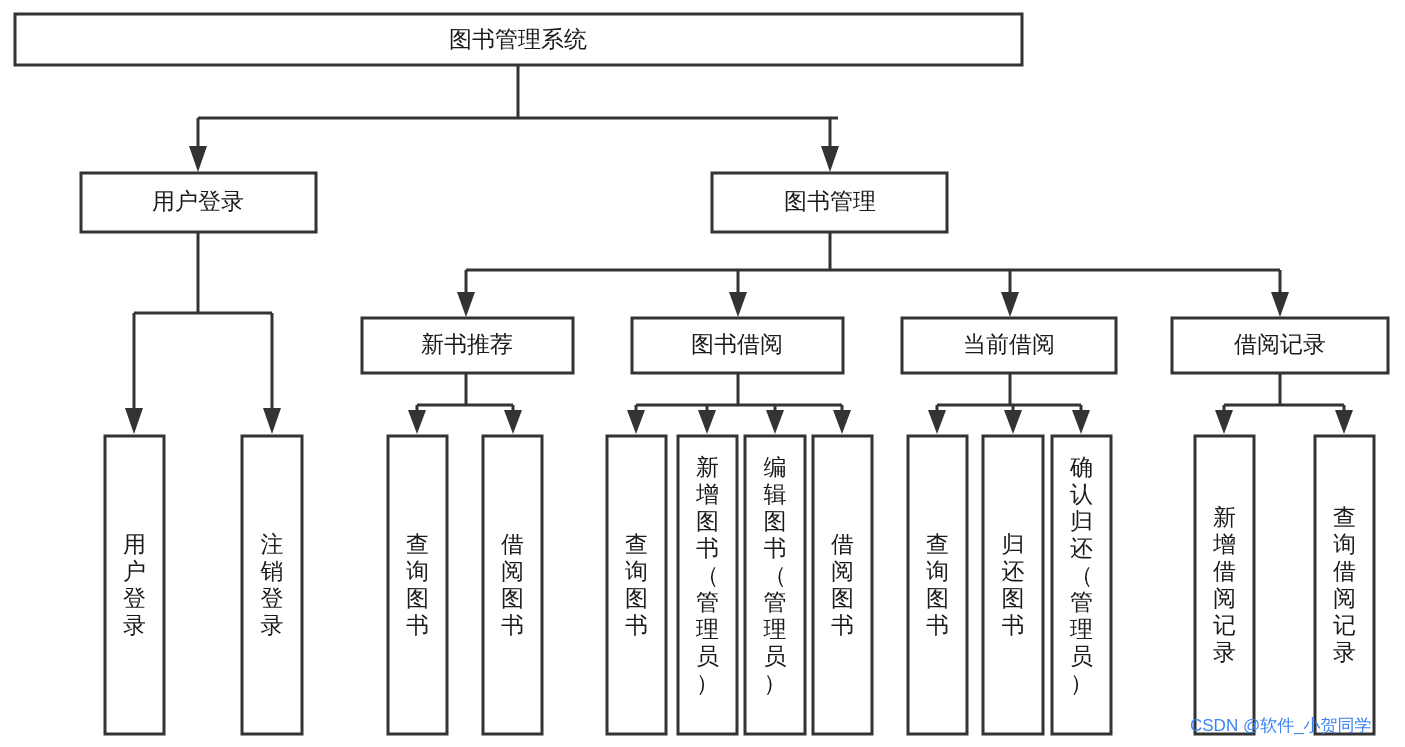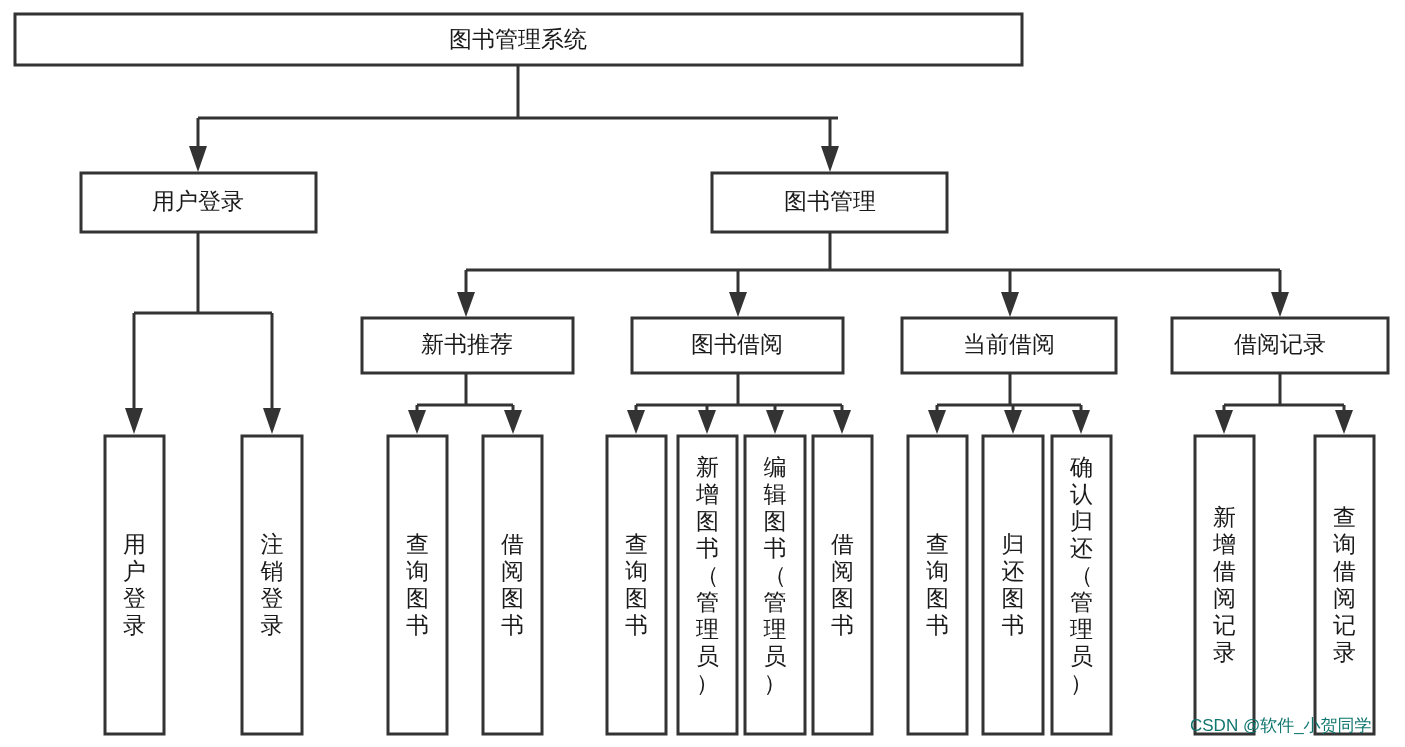--- a/index.html
+++ b/index.html
@@ -50,21 +50,21 @@
   .leaf-label {
     font-family: "Liberation Sans", "DejaVu Sans", sans-serif;
     fill: #1a1a1a;
     font-size: 23px;
     text-anchor: middle;
   }
   .watermark {
     position: absolute;
     font-family: "Liberation Sans", "DejaVu Sans", sans-serif;
     font-size: 17px;
-    color: #0f766e;
+    color: #3b82f6;
     white-space: nowrap;
     left: 1190px;
     top: 714px;
   }
 </style>
 </head>
 <body>
 
 <div id="diagram-root">
   <svg id="flow" viewBox="0 0 1405 747" xmlns="http://www.w3.org/2000/svg">

